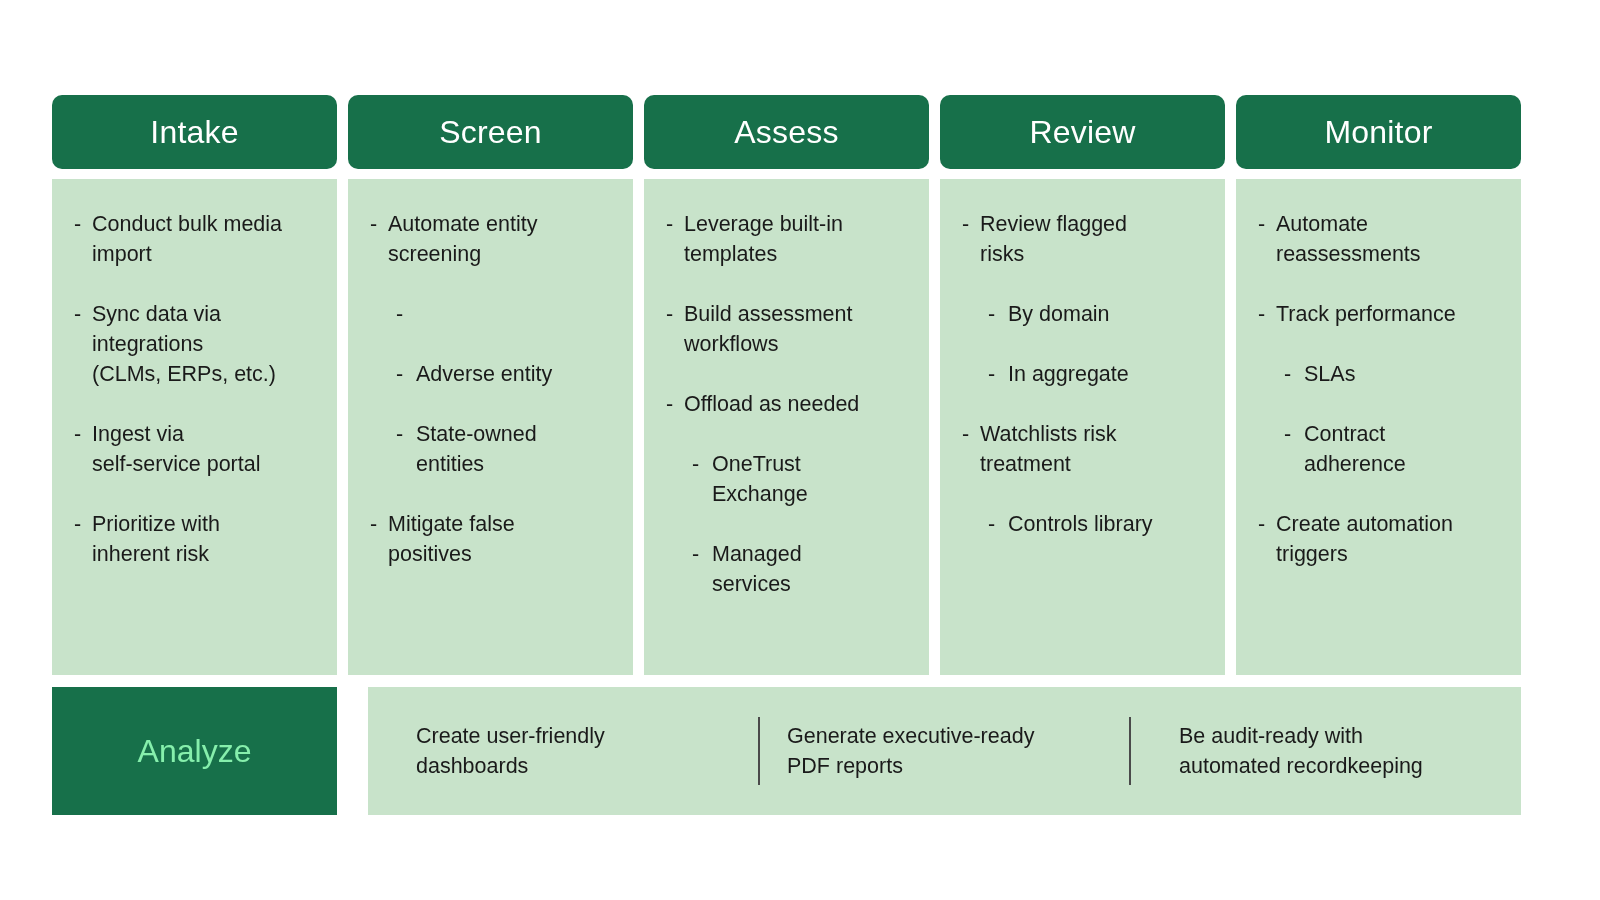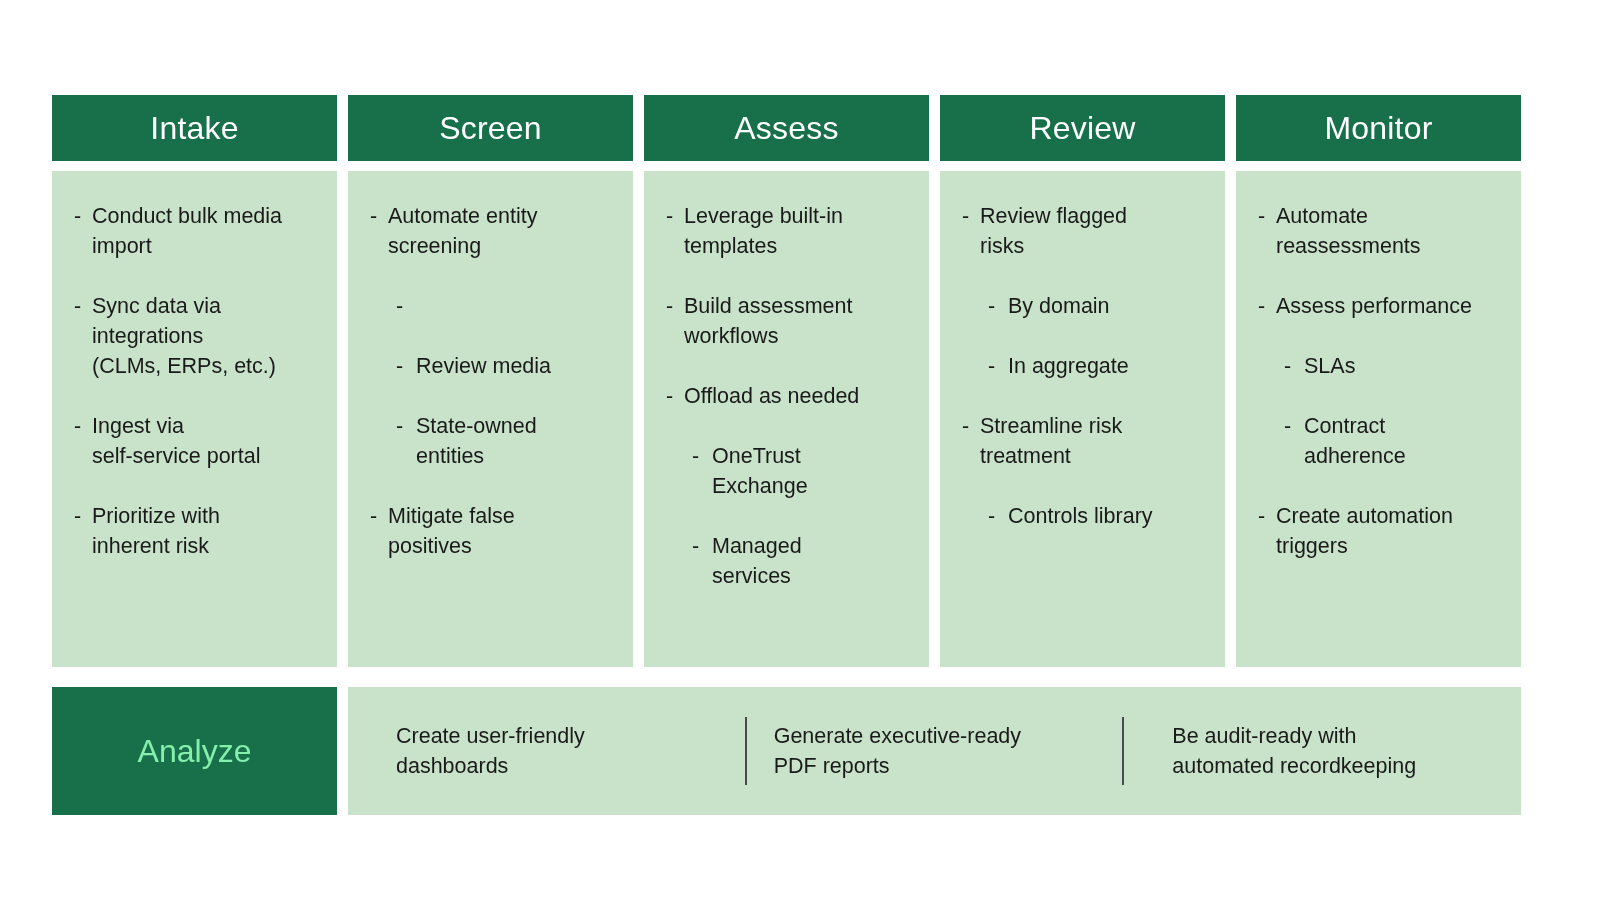--- a/index.html
+++ b/index.html
@@ -25,25 +25,26 @@
     top: 95px;
     width: 1469px;
     display: grid;
     grid-template-columns: repeat(5, 1fr);
     column-gap: 11px;
   }
 
   .col { display: flex; flex-direction: column; }
 
   .col-header {
-    height: 66px;
+    height: 74px;
     background: #17704a;
     display: flex;
     align-items: center;
     justify-content: center;
+    border-radius: 10px;
   }
 
   .col-header-label {
     color: #ffffff;
     font-size: 32px;
     font-weight: 400;
     letter-spacing: 0.2px;
     line-height: 1;
   }
 
@@ -106,20 +107,21 @@
     font-size: 32px;
     font-weight: 400;
     line-height: 1;
   }
 
   .analyze-items {
     flex: 1 1 auto;
     background: #c8e3ca;
     display: flex;
     align-items: center;
+    margin-left: 20px;
   }
 
   .analyze-item {
     flex: 1 1 0;
     padding: 0 26px 0 48px;
     font-size: 21.5px;
     line-height: 30px;
     color: #1a1a1a;
     white-space: pre-line;
   }
@@ -179,21 +181,21 @@
             <li class="bullet">
               <span class="dash">-</span>
               <span class="btext">Automate entity
 screening</span>
             </li>
             <li class="bullet lvl2">
               <span class="dash">-</span>
             </li>
             <li class="bullet lvl2">
               <span class="dash">-</span>
-              <span class="btext">Review media</span>
+              <span class="btext">Adverse entity</span>
             </li>
             <li class="bullet lvl2">
               <span class="dash">-</span>
               <span class="btext">State-owned
 entities</span>
             </li>
             <li class="bullet">
               <span class="dash">-</span>
               <span class="btext">Mitigate false
 positives</span>
@@ -248,21 +250,21 @@
             <li class="bullet lvl2">
               <span class="dash">-</span>
               <span class="btext">By domain</span>
             </li>
             <li class="bullet lvl2">
               <span class="dash">-</span>
               <span class="btext">In aggregate</span>
             </li>
             <li class="bullet">
               <span class="dash">-</span>
-              <span class="btext">Streamline risk
+              <span class="btext">Watchlists risk
 treatment</span>
             </li>
             <li class="bullet lvl2">
               <span class="dash">-</span>
               <span class="btext">Controls library</span>
             </li>
           </ul>
         </div>
       </div>
       <div class="col">
@@ -271,21 +273,21 @@
         </div>
         <div class="col-body">
           <ul class="bullets">
             <li class="bullet">
               <span class="dash">-</span>
               <span class="btext">Automate
 reassessments</span>
             </li>
             <li class="bullet">
               <span class="dash">-</span>
-              <span class="btext">Assess performance</span>
+              <span class="btext">Track performance</span>
             </li>
             <li class="bullet lvl2">
               <span class="dash">-</span>
               <span class="btext">SLAs</span>
             </li>
             <li class="bullet lvl2">
               <span class="dash">-</span>
               <span class="btext">Contract
 adherence</span>
             </li>

